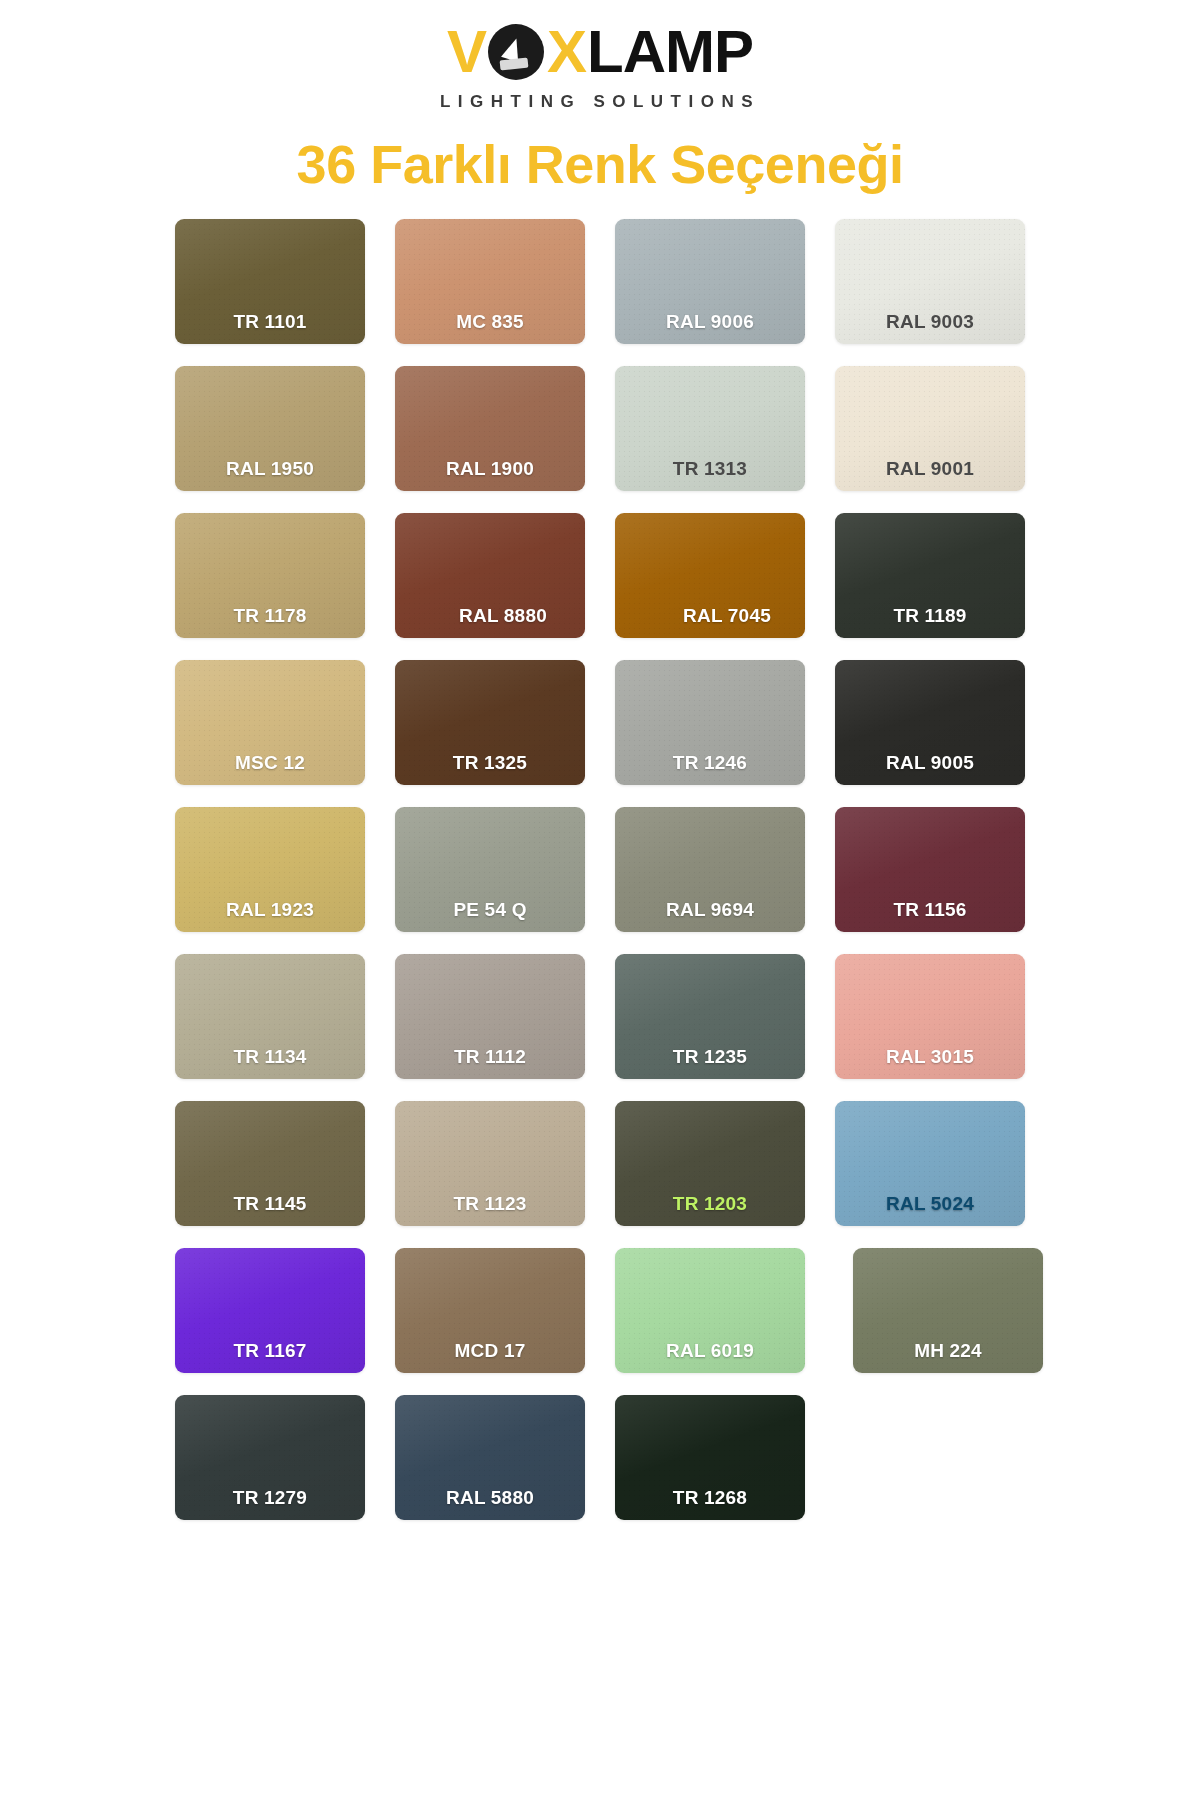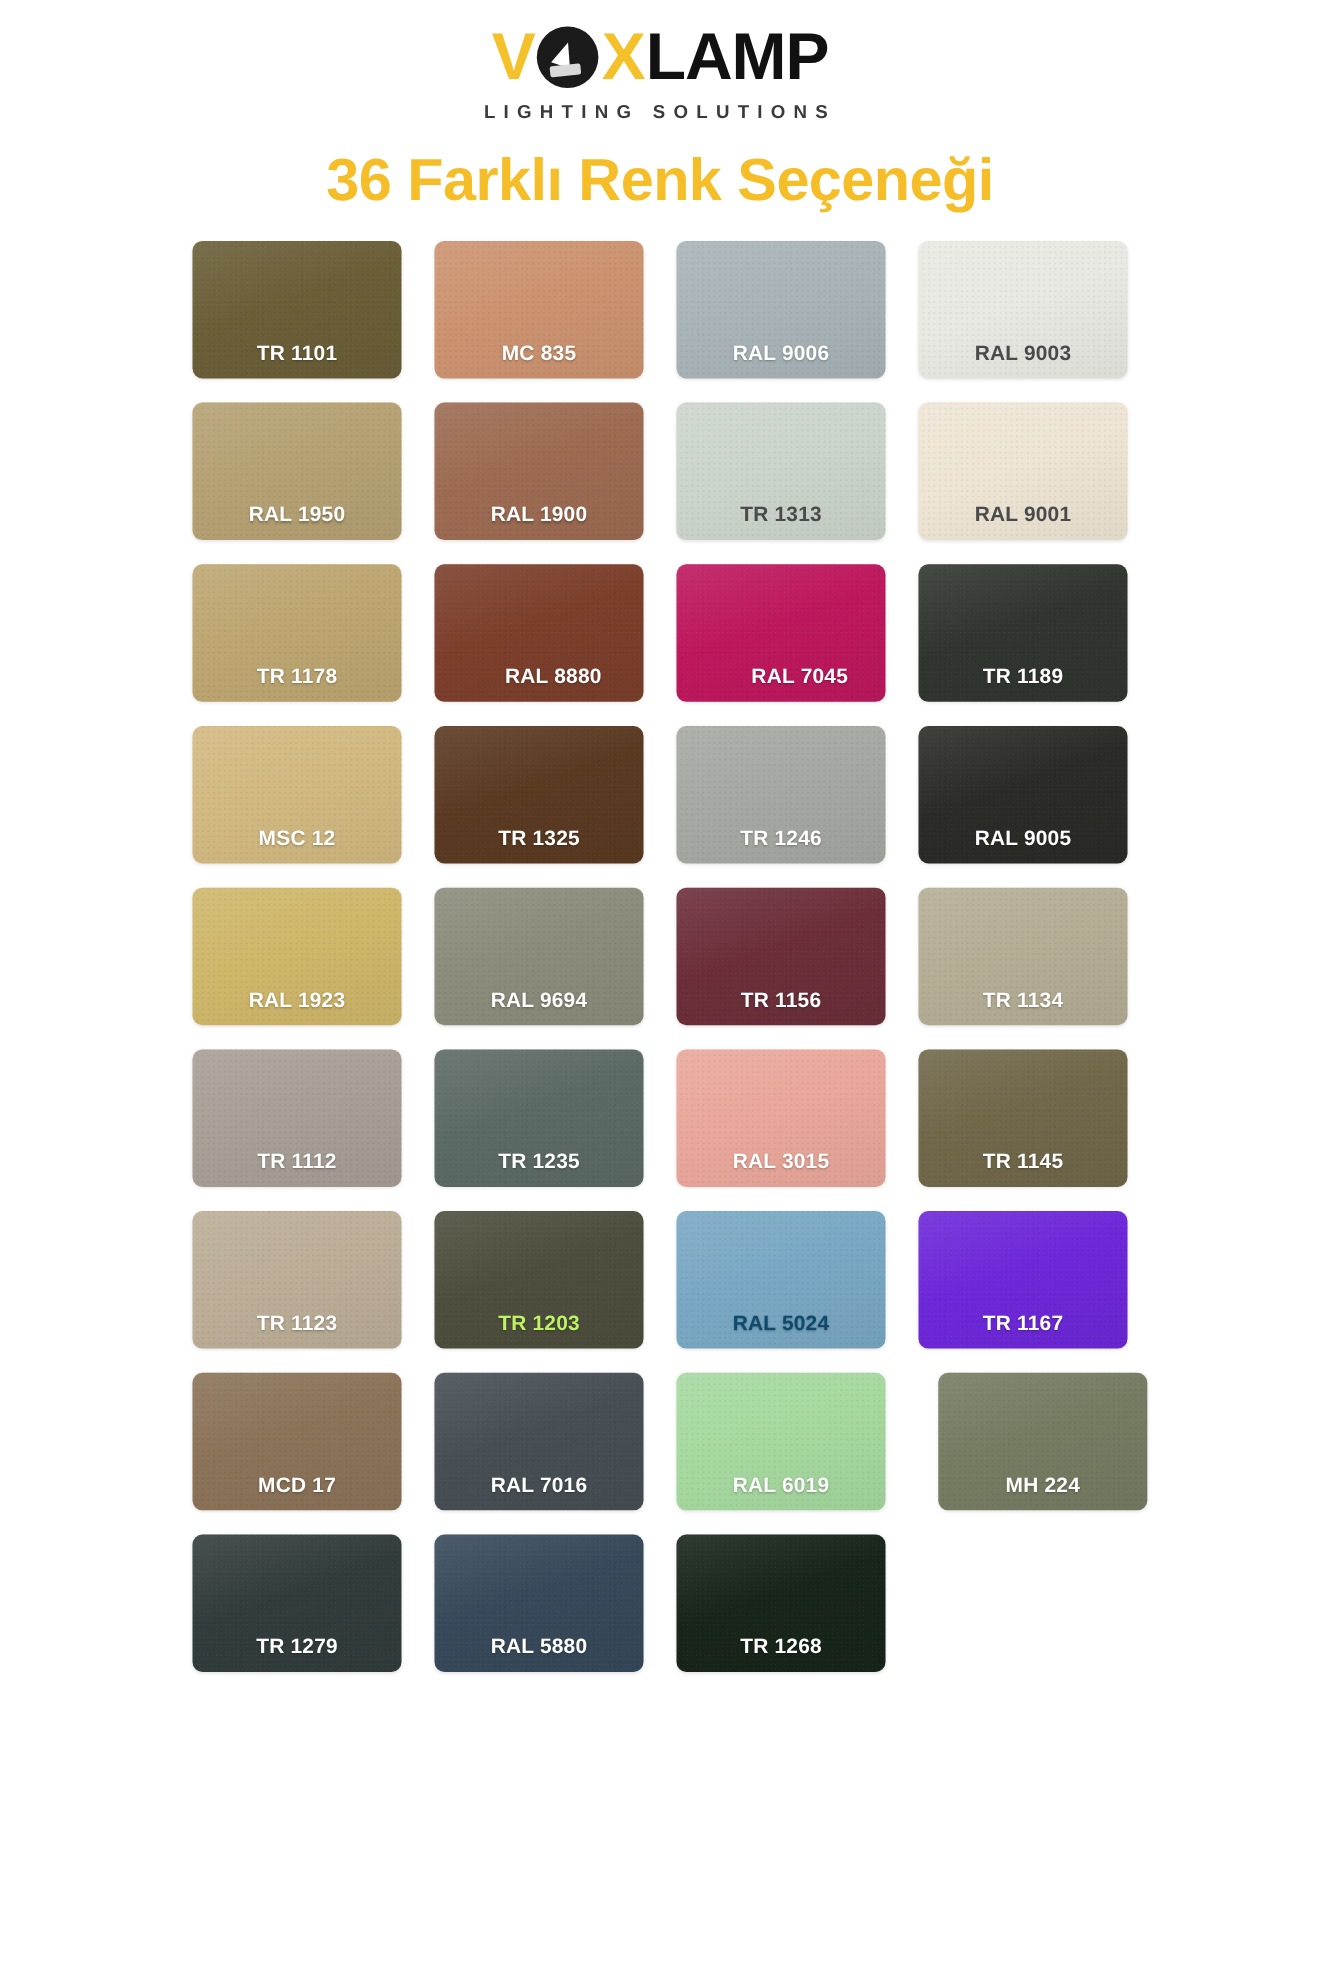--- a/index.html
+++ b/index.html
@@ -163,21 +163,21 @@
       <div class="swatch" style="background: rgb(189, 166, 113);">
         <span class="grain"></span>
         <span class="sheen"></span>
         <span class="swatch-label" style="color: rgb(255, 255, 255);">TR 1178</span>
       </div>
       <div class="swatch" style="background: rgb(124, 63, 44); padding-left: 26px;">
         <span class="grain"></span>
         <span class="sheen"></span>
         <span class="swatch-label" style="color: rgb(255, 255, 255);">RAL 8880</span>
       </div>
-      <div class="swatch" style="background: #be185d; padding-left: 34px;">
+      <div class="swatch" style="background: #a16207; padding-left: 34px;">
         <span class="grain"></span>
         <span class="sheen"></span>
         <span class="swatch-label" style="color: rgb(255, 255, 255);">RAL 7045</span>
       </div>
       <div class="swatch" style="background: rgb(48, 54, 47);">
         <span class="grain"></span>
         <span class="sheen"></span>
         <span class="swatch-label" style="color: rgb(255, 255, 255);">TR 1189</span>
       </div>
       <div class="swatch" style="background: rgb(210, 185, 129);">
@@ -198,20 +198,25 @@
       <div class="swatch" style="background: rgb(43, 43, 40);">
         <span class="grain"></span>
         <span class="sheen"></span>
         <span class="swatch-label" style="color: rgb(255, 255, 255);">RAL 9005</span>
       </div>
       <div class="swatch" style="background: rgb(207, 183, 106);">
         <span class="grain"></span>
         <span class="sheen"></span>
         <span class="swatch-label" style="color: rgb(255, 255, 255);">RAL 1923</span>
       </div>
+      <div class="swatch" style="background: rgb(154, 158, 144);">
+        <span class="grain"></span>
+        <span class="sheen"></span>
+        <span class="swatch-label" style="color: rgb(255, 255, 255);">PE 54 Q</span>
+      </div>
       <div class="swatch" style="background: rgb(139, 140, 123);">
         <span class="grain"></span>
         <span class="sheen"></span>
         <span class="swatch-label" style="color: rgb(255, 255, 255);">RAL 9694</span>
       </div>
       <div class="swatch" style="background: rgb(108, 47, 58);">
         <span class="grain"></span>
         <span class="sheen"></span>
         <span class="swatch-label" style="color: rgb(255, 255, 255);">TR 1156</span>
       </div>
@@ -258,25 +263,20 @@
       <div class="swatch" style="background: #6d28d9;">
         <span class="grain"></span>
         <span class="sheen"></span>
         <span class="swatch-label" style="color: rgb(255, 255, 255);">TR 1167</span>
       </div>
       <div class="swatch" style="background: rgb(139, 115, 88);">
         <span class="grain"></span>
         <span class="sheen"></span>
         <span class="swatch-label" style="color: rgb(255, 255, 255);">MCD 17</span>
       </div>
-      <div class="swatch" style="background: rgb(71, 79, 84);">
-        <span class="grain"></span>
-        <span class="sheen"></span>
-        <span class="swatch-label" style="color: rgb(255, 255, 255);">RAL 7016</span>
-      </div>
       <div class="swatch" style="background: rgb(166, 217, 160);">
         <span class="grain"></span>
         <span class="sheen"></span>
         <span class="swatch-label" style="color: rgb(255, 255, 255);">RAL 6019</span>
       </div>
       <div class="swatch" style="background: rgb(118, 124, 98); margin-left: 18px;">
         <span class="grain"></span>
         <span class="sheen"></span>
         <span class="swatch-label" style="color: rgb(255, 255, 255);">MH 224</span>
       </div>

